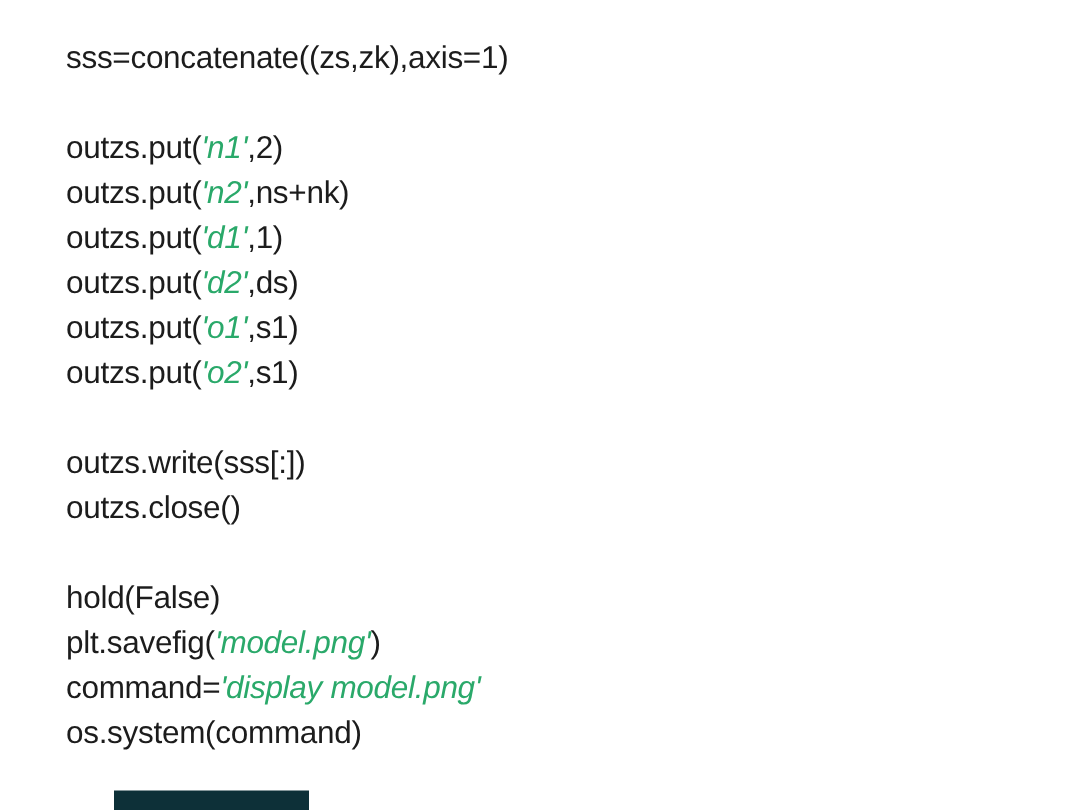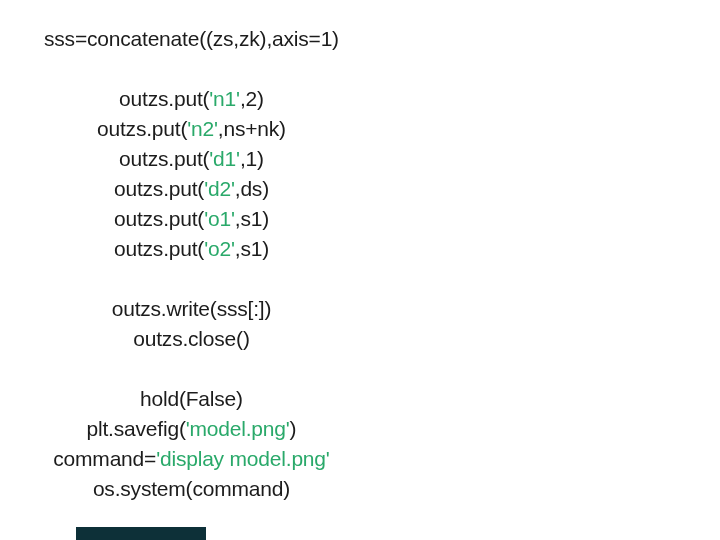--- a/index.html
+++ b/index.html
@@ -21,23 +21,23 @@
   .code{
     position:absolute;
     left:44px;
     top:24px;
     font-size:21px;
     line-height:30px;
     color:var(--text-color);
     white-space:pre;
     letter-spacing:-0.2px;
   }
-  .line{min-height:30px;text-align:center;}
+  .line{min-height:30px;}
   .plain{color:var(--text-color);}
-  .string{color:var(--string-color);}
+  .string{color:var(--string-color);font-style:italic;}
   .bottom-bar{
     position:absolute;
     left:76px;
     top:527px;
     width:130px;
     height:13px;
     background:var(--bar-color);
   }
 </style>
 </head>

